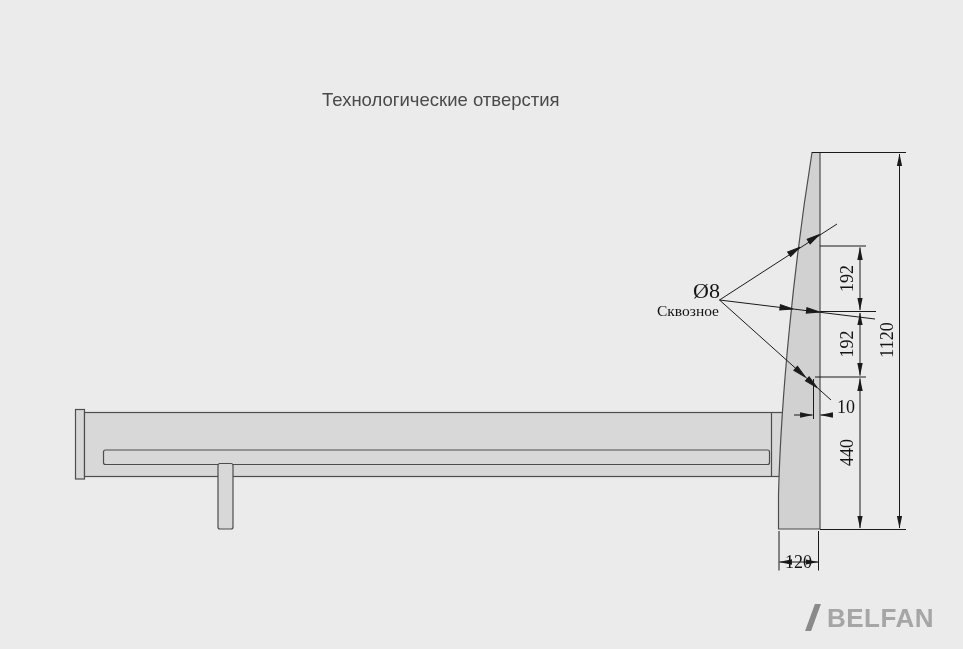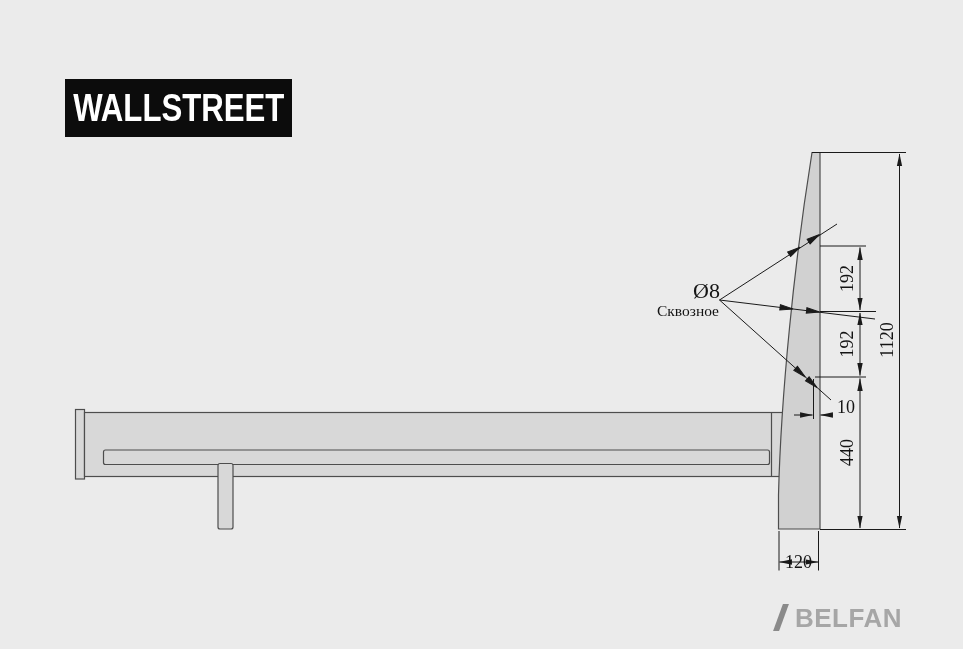--- a/index.html
+++ b/index.html
@@ -11,38 +11,36 @@
     display:flex;align-items:center;justify-content:center;}
   .logo-text{color:#ffffff;font-weight:700;font-size:38px;line-height:1;letter-spacing:0px;
     transform:scaleX(0.82);transform-origin:center;white-space:nowrap;
     font-family:"Liberation Sans","DejaVu Sans",sans-serif;}
 
   
   .title{position:absolute;left:322px;top:86px;color:#4a4a4a;font-size:18.5px;line-height:27px;
     font-weight:400;}
 
   
-  .footer{position:absolute;left:778px;top:604px;display:flex;align-items:center;}
+  .footer{position:absolute;left:810px;top:604px;display:flex;align-items:center;}
   .footer .slash{width:6px;height:27px;background:#8a8a8a;transform:skewX(-20deg);margin-right:11px;}
   .footer .belfan{color:#a6a6a6;font-weight:700;font-size:26px;letter-spacing:0.5px;line-height:1;}
 
   svg{position:absolute;left:0;top:0;}
   .dim-text{font-family:"Liberation Serif","DejaVu Serif",serif;font-size:18px;fill:#141414;}
   .note-text{font-family:"Liberation Serif","DejaVu Serif",serif;fill:#141414;}
 </style>
 </head>
 <body>
 
 <div class="page">
 
-  <div class="logo-box">
-    <span class="logo-text">WALLSTREET</span>
-  </div>
 
   <div class="title">
+    <div>Технологические отверстия</div>
   </div>
 
   <svg width="963" height="649" viewBox="0 0 963 649">
     <defs>
       <marker id="arr" viewBox="0 0 12 6" refX="11.5" refY="3" markerWidth="13" markerHeight="6.5" orient="auto-start-reverse" markerUnits="userSpaceOnUse">
         <path d="M12,3 L0,0.5 L0,5.5 Z" fill="#1a1a1a"></path>
       </marker>
     </defs>
 
     <g stroke="#4d4d4d" stroke-width="1.2" fill="#d8d8d8">

